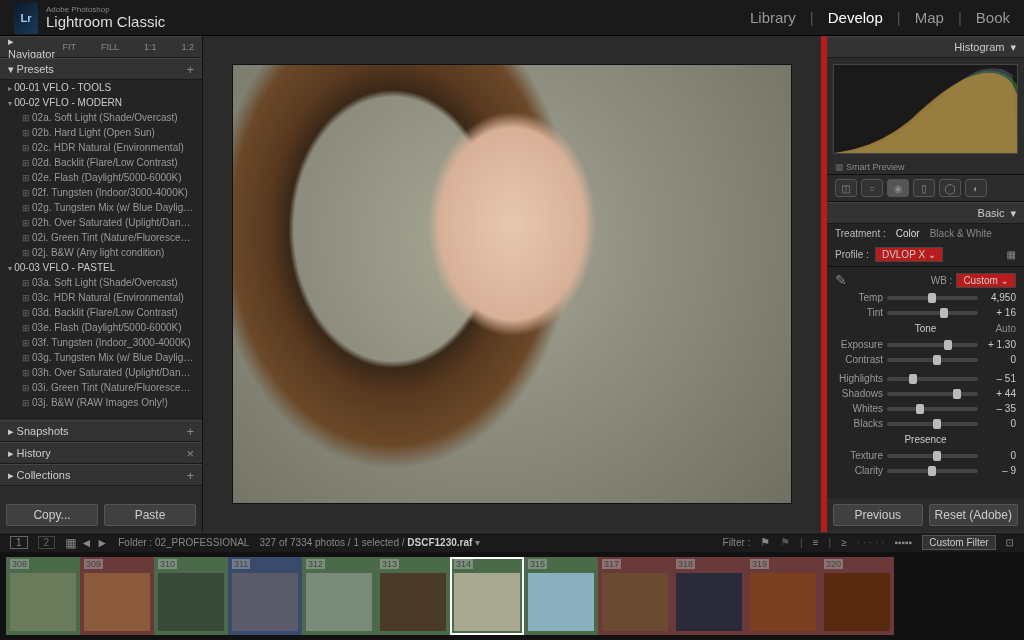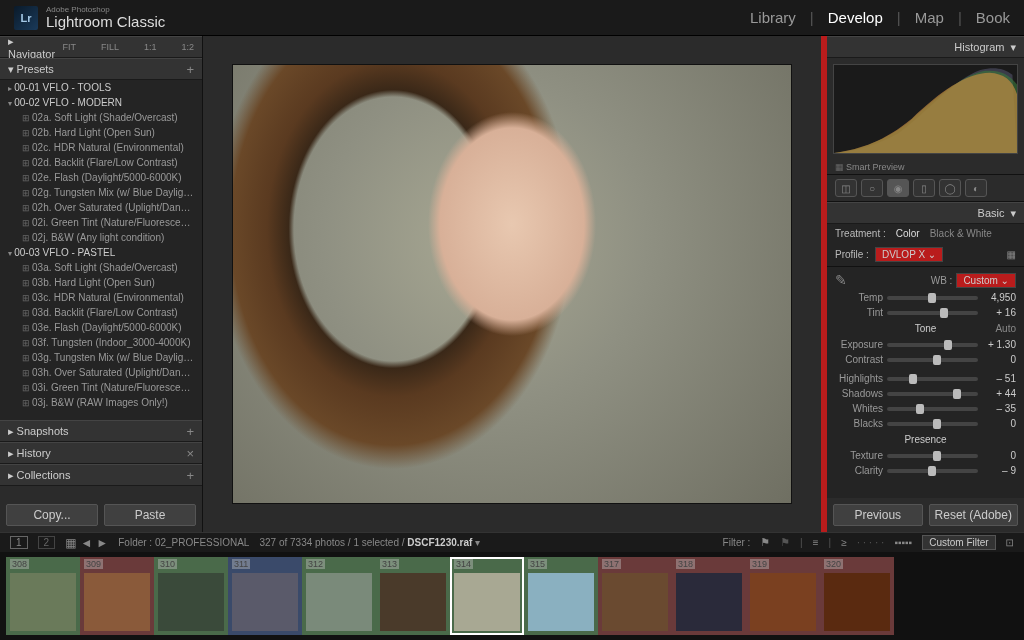--- a/index.html
+++ b/index.html
@@ -1,20 +1,20 @@
 <!DOCTYPE html>
 <html><head>
 <meta charset="utf-8">
 <style>
   *{box-sizing:border-box;margin:0;padding:0;font-family:"Segoe UI",Arial,sans-serif}
   body{width:1024px;height:640px;overflow:hidden;background:#000;color:#bbb;font-size:11px}
   
   .topbar{height:36px;background:#1a1a1a;display:flex;align-items:center;justify-content:space-between;padding:0 14px;border-bottom:1px solid #000}
   .brand{display:flex;align-items:center;gap:8px}
-  .lr-logo{width:24px;height:24px;background:linear-gradient(135deg,#0a1a2a,#1a3a5a);border-radius:2px;display:flex;align-items:center;justify-content:center;font-size:11px;font-weight:600;color:#a3c8e6}
+  .lr-logo{width:24px;height:32px;background:linear-gradient(135deg,#0a1a2a,#1a3a5a);border-radius:2px;display:flex;align-items:center;justify-content:center;font-size:11px;font-weight:600;color:#a3c8e6}
   .brand-text{line-height:1}
   .brand-text .small{font-size:8px;color:#888}
   .brand-text .big{font-size:15px;color:#ddd;font-weight:300}
   .modules{display:flex;gap:14px;font-size:15px;font-weight:300;color:#999}
   .modules span{cursor:pointer}
   .modules span.active{color:#fff}
   .modules .sep{color:#555}
   
   .main{display:flex;height:496px}
   .col-left,.col-right{width:203px;background:#2b2b2b;display:flex;flex-direction:column}
@@ -121,27 +121,27 @@
       <span class="plus">+</span>
     </div>
     <div class="panel-body scroll" id="preset-body" style="max-height:340px">
         <div class="preset-group">00-01 VFLO - TOOLS</div>
         <div class="preset-group open">00-02 VFLO - MODERN</div>
         <div class="preset-item">02a. Soft Light (Shade/Overcast)</div>
         <div class="preset-item">02b. Hard Light (Open Sun)</div>
         <div class="preset-item">02c. HDR Natural (Environmental)</div>
         <div class="preset-item">02d. Backlit (Flare/Low Contrast)</div>
         <div class="preset-item">02e. Flash (Daylight/5000-6000K)</div>
+        <div class="preset-item">02f. Tungsten (Indoor/3000-4000K)</div>
         <div class="preset-item">02g. Tungsten Mix (w/ Blue Daylight)</div>
         <div class="preset-item">02h. Over Saturated (Uplight/Dancing)</div>
         <div class="preset-item">02i. Green Tint (Nature/Fluorescent/Window)</div>
         <div class="preset-item">02j. B&amp;W (Any light condition)</div>
         <div class="preset-group open">00-03 VFLO - PASTEL</div>
         <div class="preset-item">03a. Soft Light (Shade/Overcast)</div>
-        <div class="preset-item">03b. Hard Light (Open Sun)</div>
         <div class="preset-item">03c. HDR Natural (Environmental)</div>
         <div class="preset-item">03d. Backlit (Flare/Low Contrast)</div>
         <div class="preset-item">03e. Flash (Daylight/5000-6000K)</div>
         <div class="preset-item">03f. Tungsten (Indoor_3000-4000K)</div>
         <div class="preset-item">03g. Tungsten Mix (w/ Blue Daylight)</div>
         <div class="preset-item">03h. Over Saturated (Uplight/Dancing)</div>
         <div class="preset-item">03i. Green Tint (Nature/Fluorescent/Window)</div>
         <div class="preset-item">03j. B&amp;W (RAW Images Only!)</div>
       </div>
     <div id="extra-panels">

